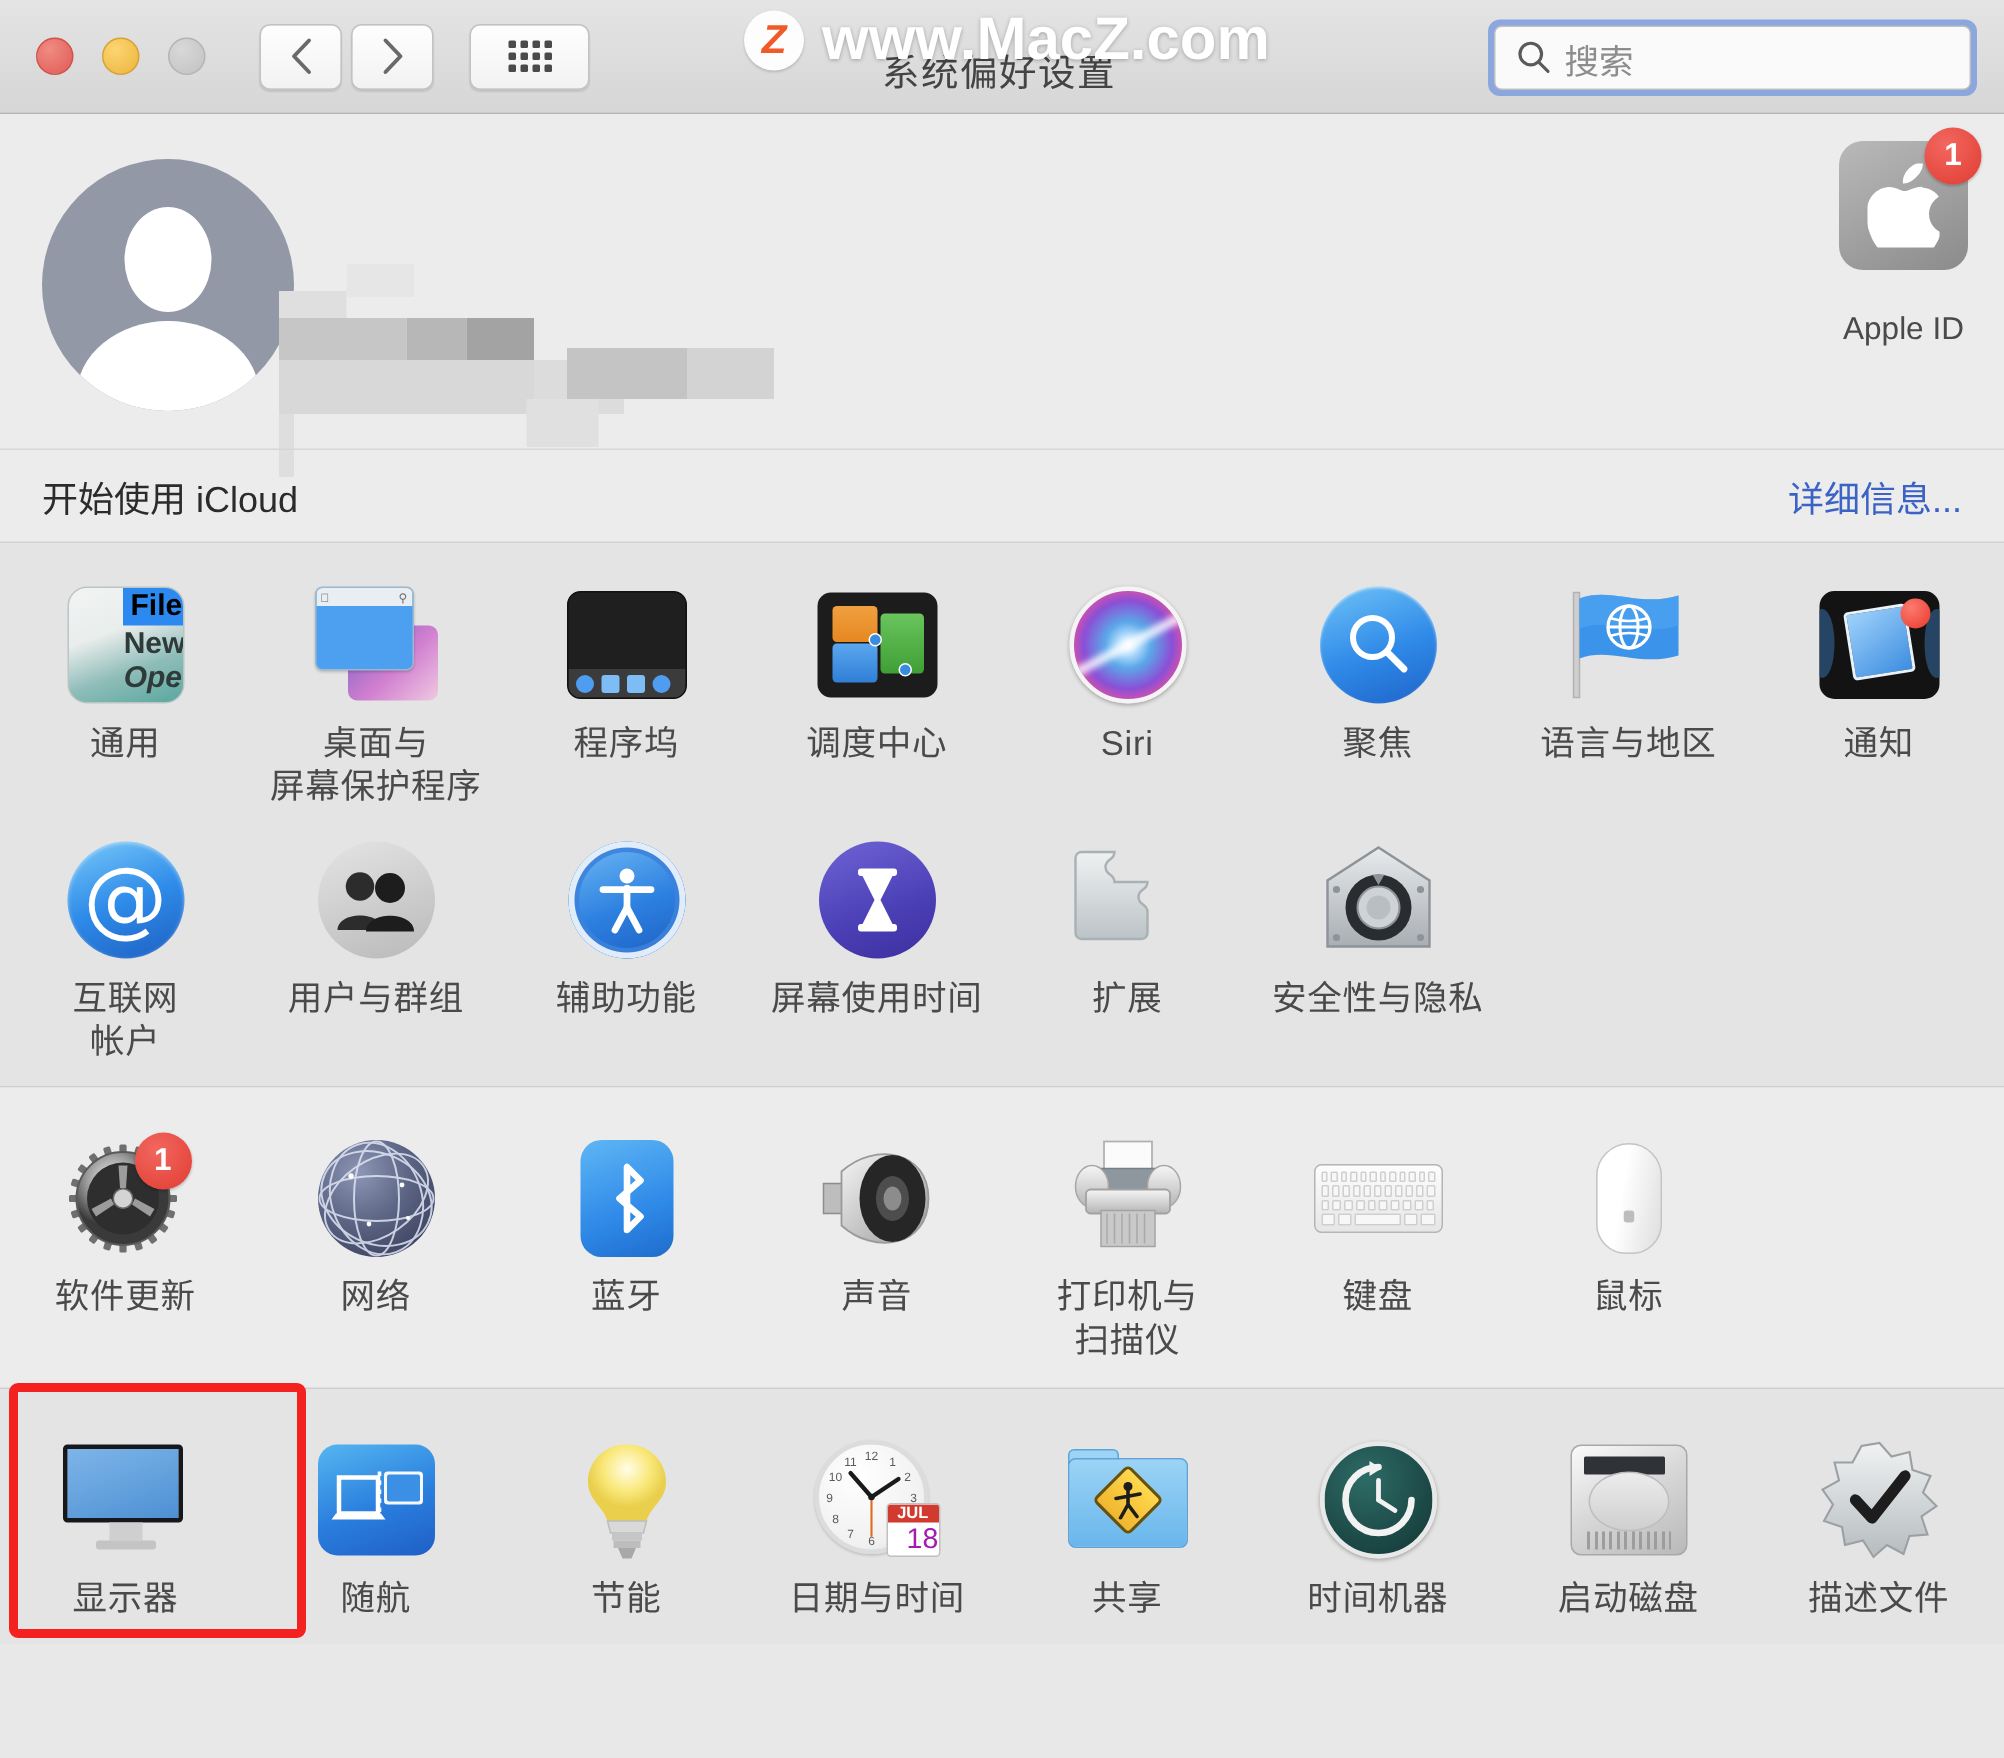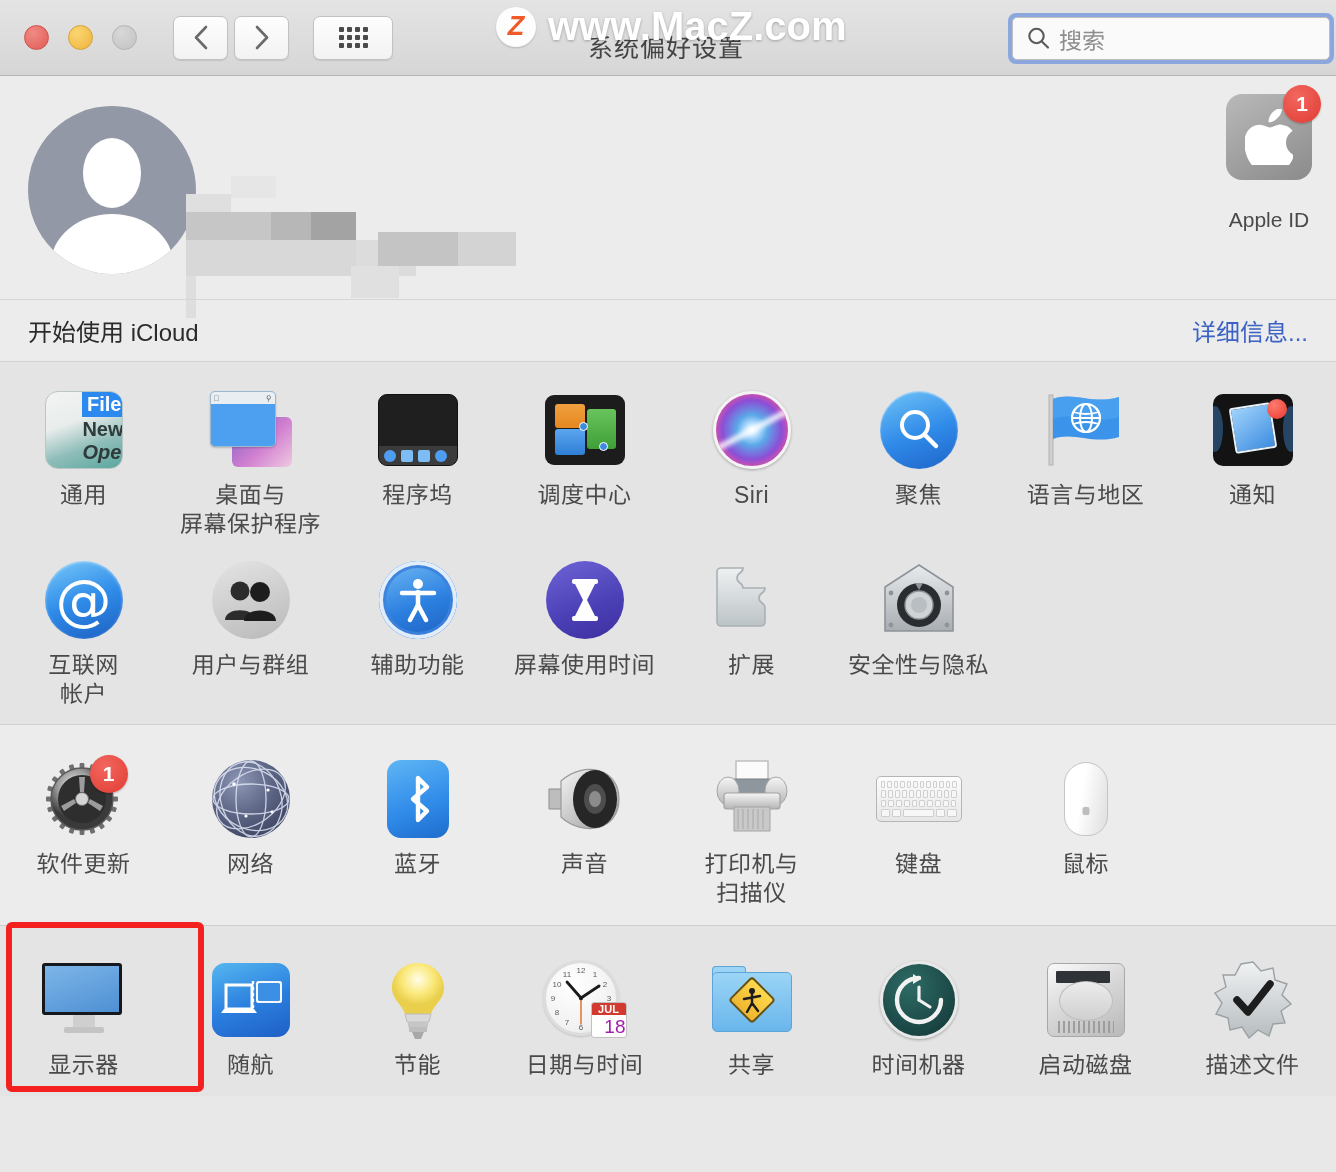--- a/index.html
+++ b/index.html
@@ -65,21 +65,21 @@
     font-size: 27px; font-weight: bold; color: #f05a28; font-style: italic;
     box-shadow: 0 1px 2px rgba(0,0,0,.18);
   }
   .wm-text {
     font-size: 40px; font-weight: bold; color: #ffffff;
     text-shadow: 0 1px 3px rgba(0,0,0,.28);
     letter-spacing: 0px;
   }
 
   .searchwrap {
-    position: absolute; right: 2px; top: 13px;
+    position: absolute; right: 18px; top: 13px;
     width: 326px; height: 51px; border-radius: 8px;
     border: 4px solid #8ba7de; background: #8ba7de;
   }
   .searchbox {
     width: 100%; height: 100%; border-radius: 5px;
     background: #fafafa; border: 1px solid #bfbfbf;
     display: flex; align-items: center; padding-left: 13px; gap: 8px;
   }
   .search-ph { font-size: 23px; color: #8d8d8d; }
 
@@ -154,21 +154,21 @@
 
   
   .ic-general {
     width: 78px; height: 78px; border-radius: 13px; overflow: hidden;
     position: relative;
     background: linear-gradient(160deg, #f2f4f4 0%, #e9edec 38%, #8fbdb9 68%, #5aa79f 100%);
     border: 1px solid #b9c6c4;
   }
   .ic-general .menu-head {
     position: absolute; right: 0; top: 0; width: 52%; height: 33%;
-    background: #2b89f0; color: #ffffff; font-size: 20px; font-weight: bold;
+    background: #2b89f0; color: #000000; font-size: 20px; font-weight: bold;
     display: flex; align-items: center; padding-left: 5px;
   }
   .ic-general .m2, .ic-general .m3 {
     position: absolute; right: 0; width: 58%; color: #2f3a3a;
     font-size: 20px; font-weight: bold; padding-left: 5px;
   }
   .ic-general .m2 { top: 34%; }
   .ic-general .m3 { top: 64%; font-style: italic; }
 
   

